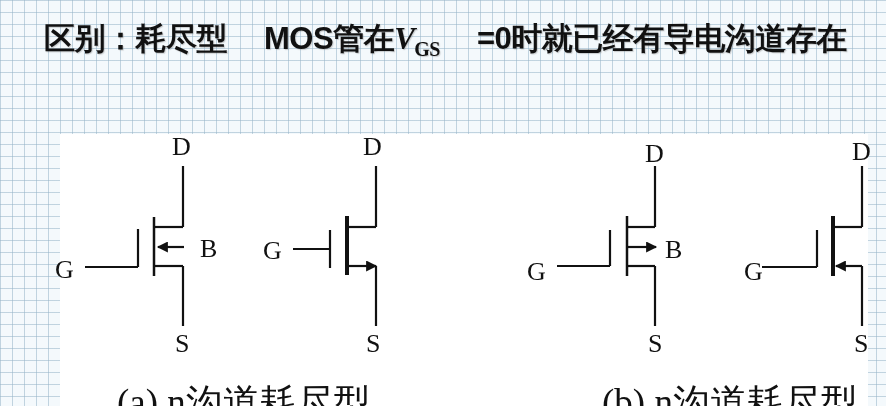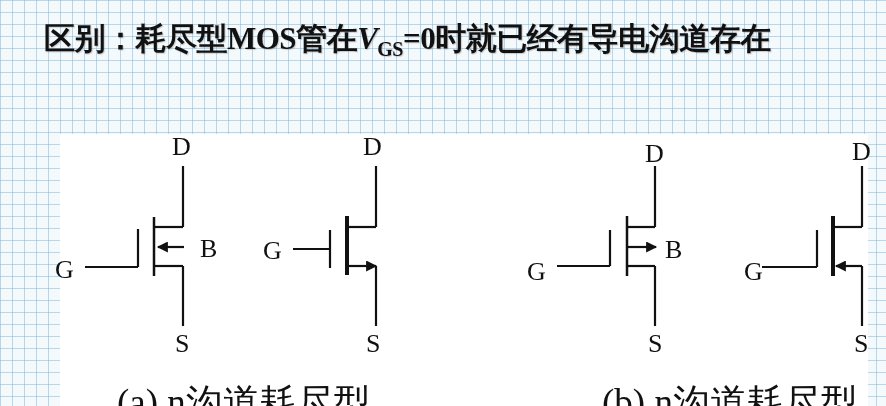--- a/index.html
+++ b/index.html
@@ -11,21 +11,21 @@
         repeating-linear-gradient(to bottom, rgba(150,180,200,0.55) 0 1px, transparent 1px 12px);
       font-family: "Liberation Serif", "DejaVu Serif", serif;
     }
     .title {
       position: absolute; left: 44px; top: 18px;
       font-family: "DejaVu Sans", "Liberation Sans", sans-serif;
       font-weight: bold; font-size: 31px; color: #111; letter-spacing: -0.5px;
       white-space: nowrap; line-height: 40px;
       text-shadow: 1px 1px 1px rgba(120,120,120,0.35);
     }
-    .title .latin { font-family: Liberation Serif, serif; font-weight: bold; }
+    .title .latin { font-family: Liberation Sans, sans-serif; font-weight: bold; margin-left: 37px; }
     .title .var { font-family: "Liberation Serif", serif; font-style: italic; font-weight: bold; }
     .title sub { font-family: "Liberation Serif", serif; font-size: 20px; font-weight: bold; vertical-align: -7px; }
     .panel {
       position: absolute; left: 60px; top: 134px; width: 808px; height: 272px;
       background: #ffffff;
     }
     svg.diagram { position: absolute; left: 0; top: 0; width: 886px; height: 406px; }
     svg text { font-family: "Liberation Serif", "DejaVu Serif", serif; fill: #111; }
     .caption {
       position: absolute; font-size: 37px; color: #111; white-space: nowrap;

